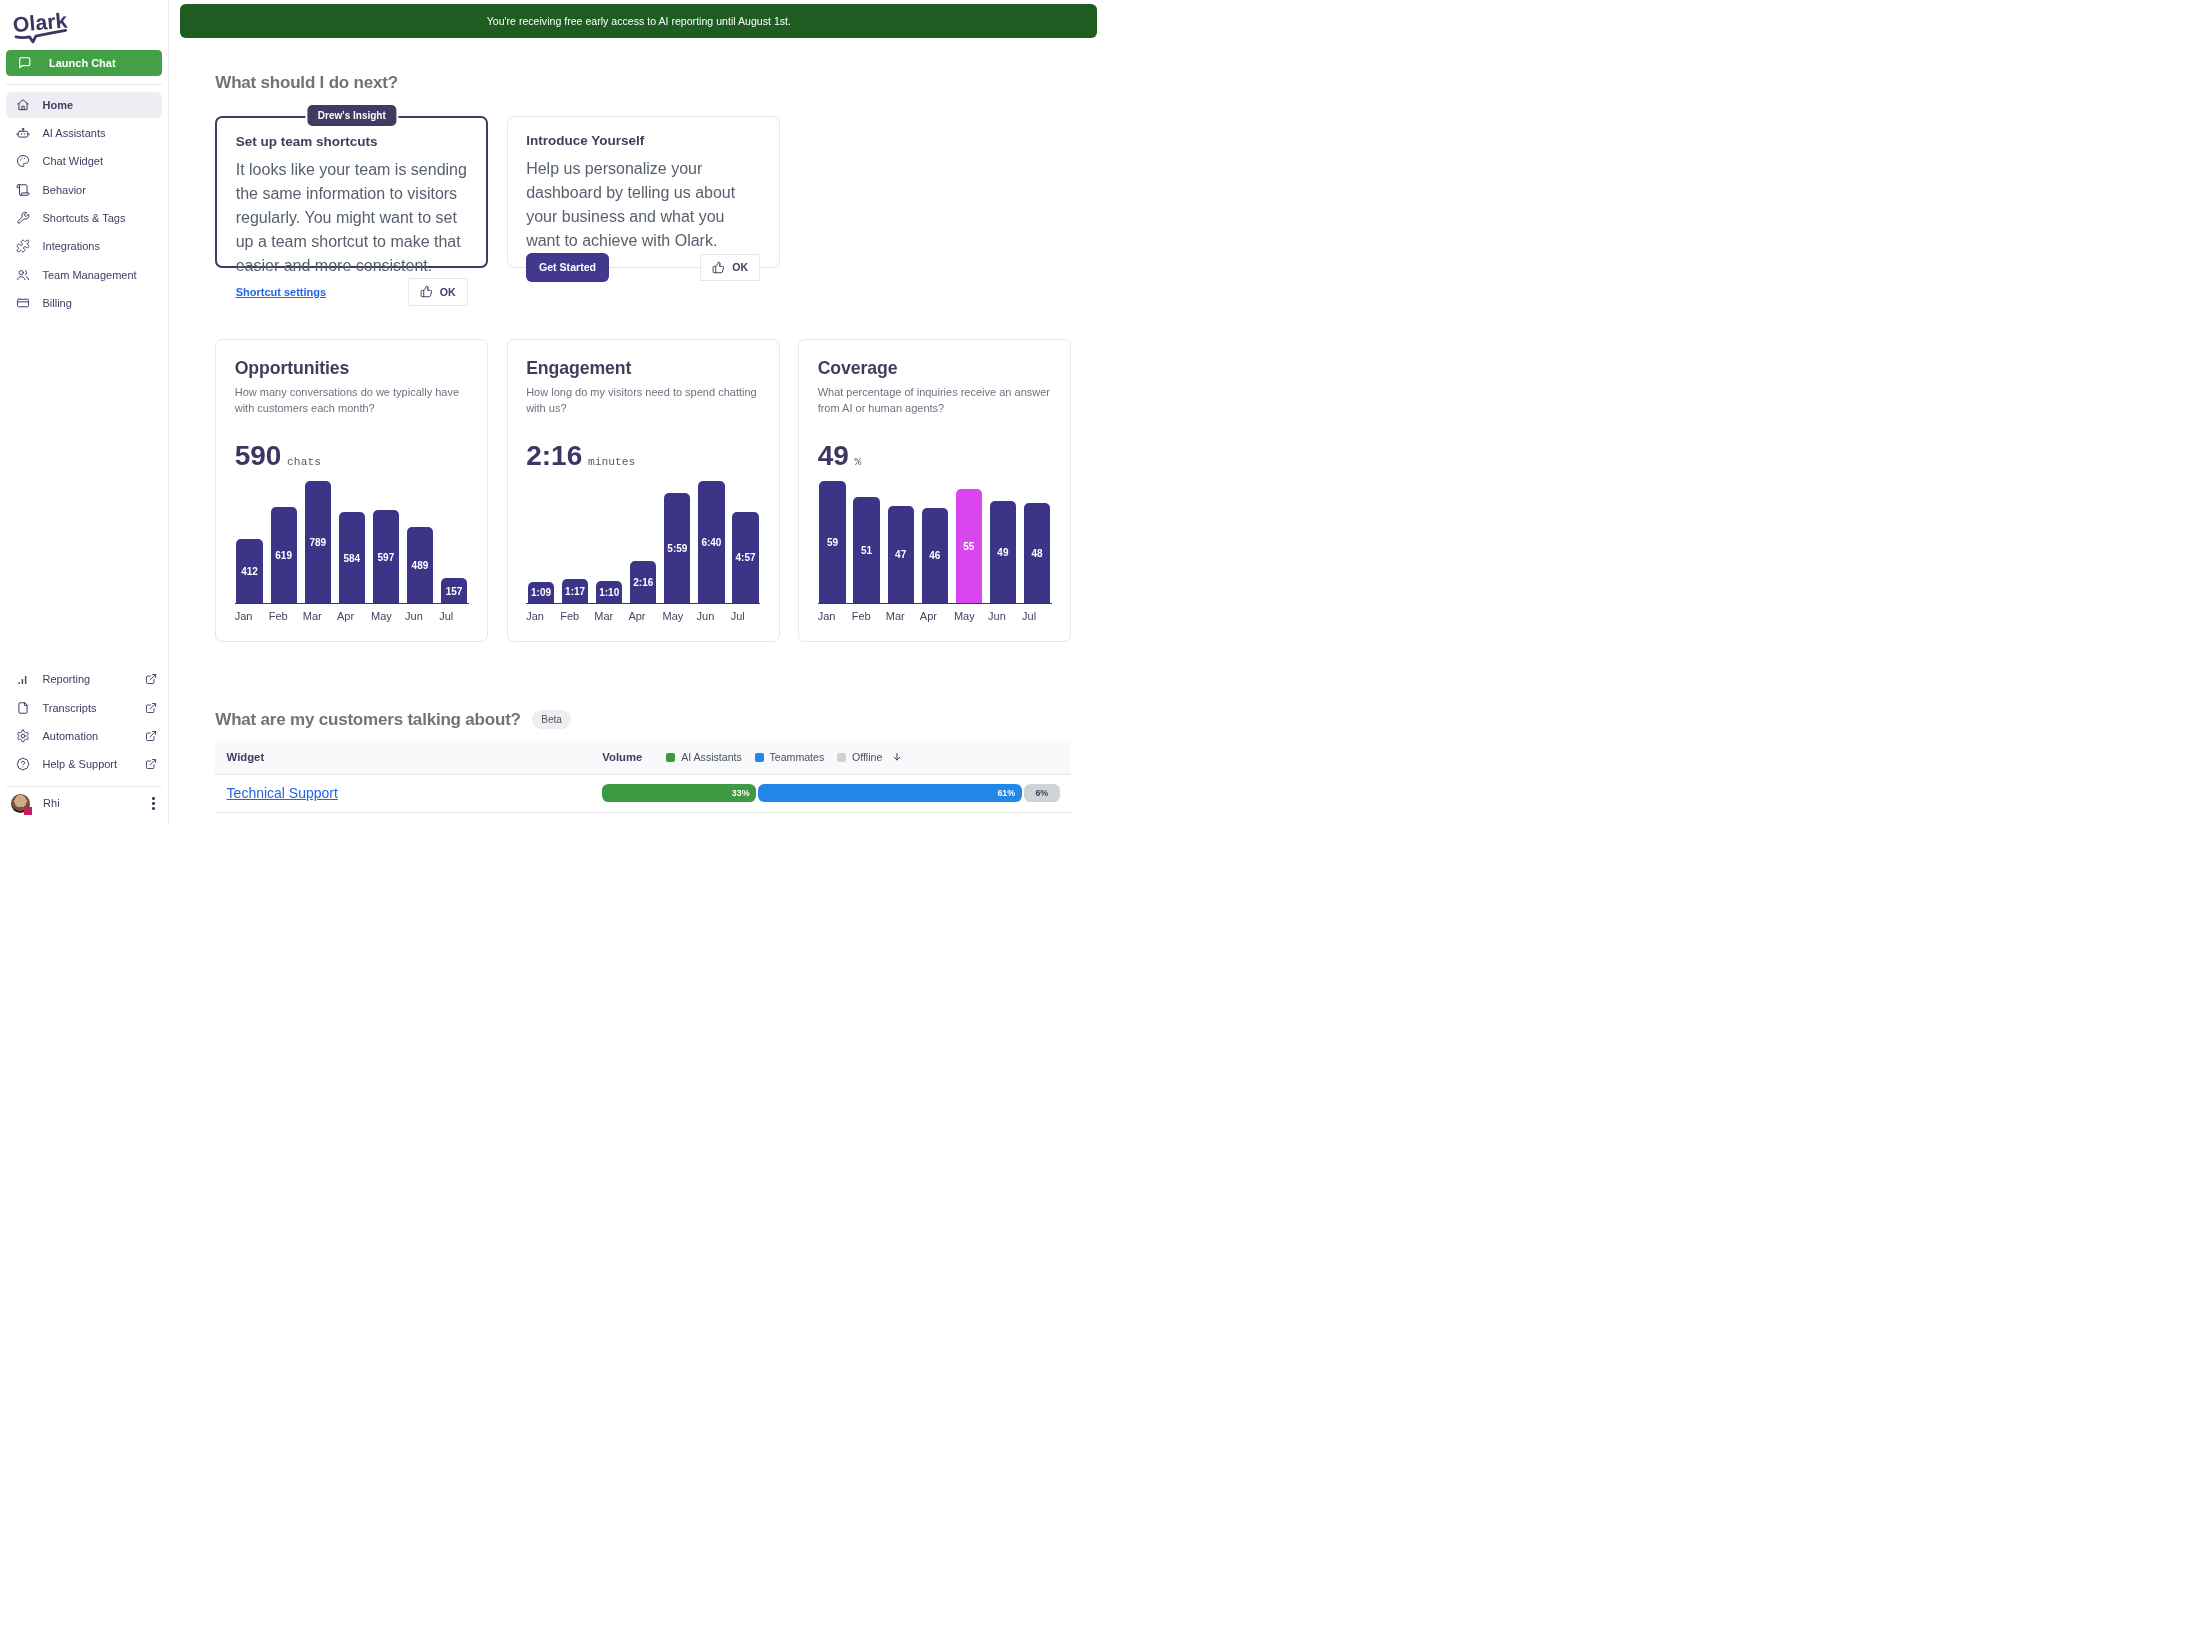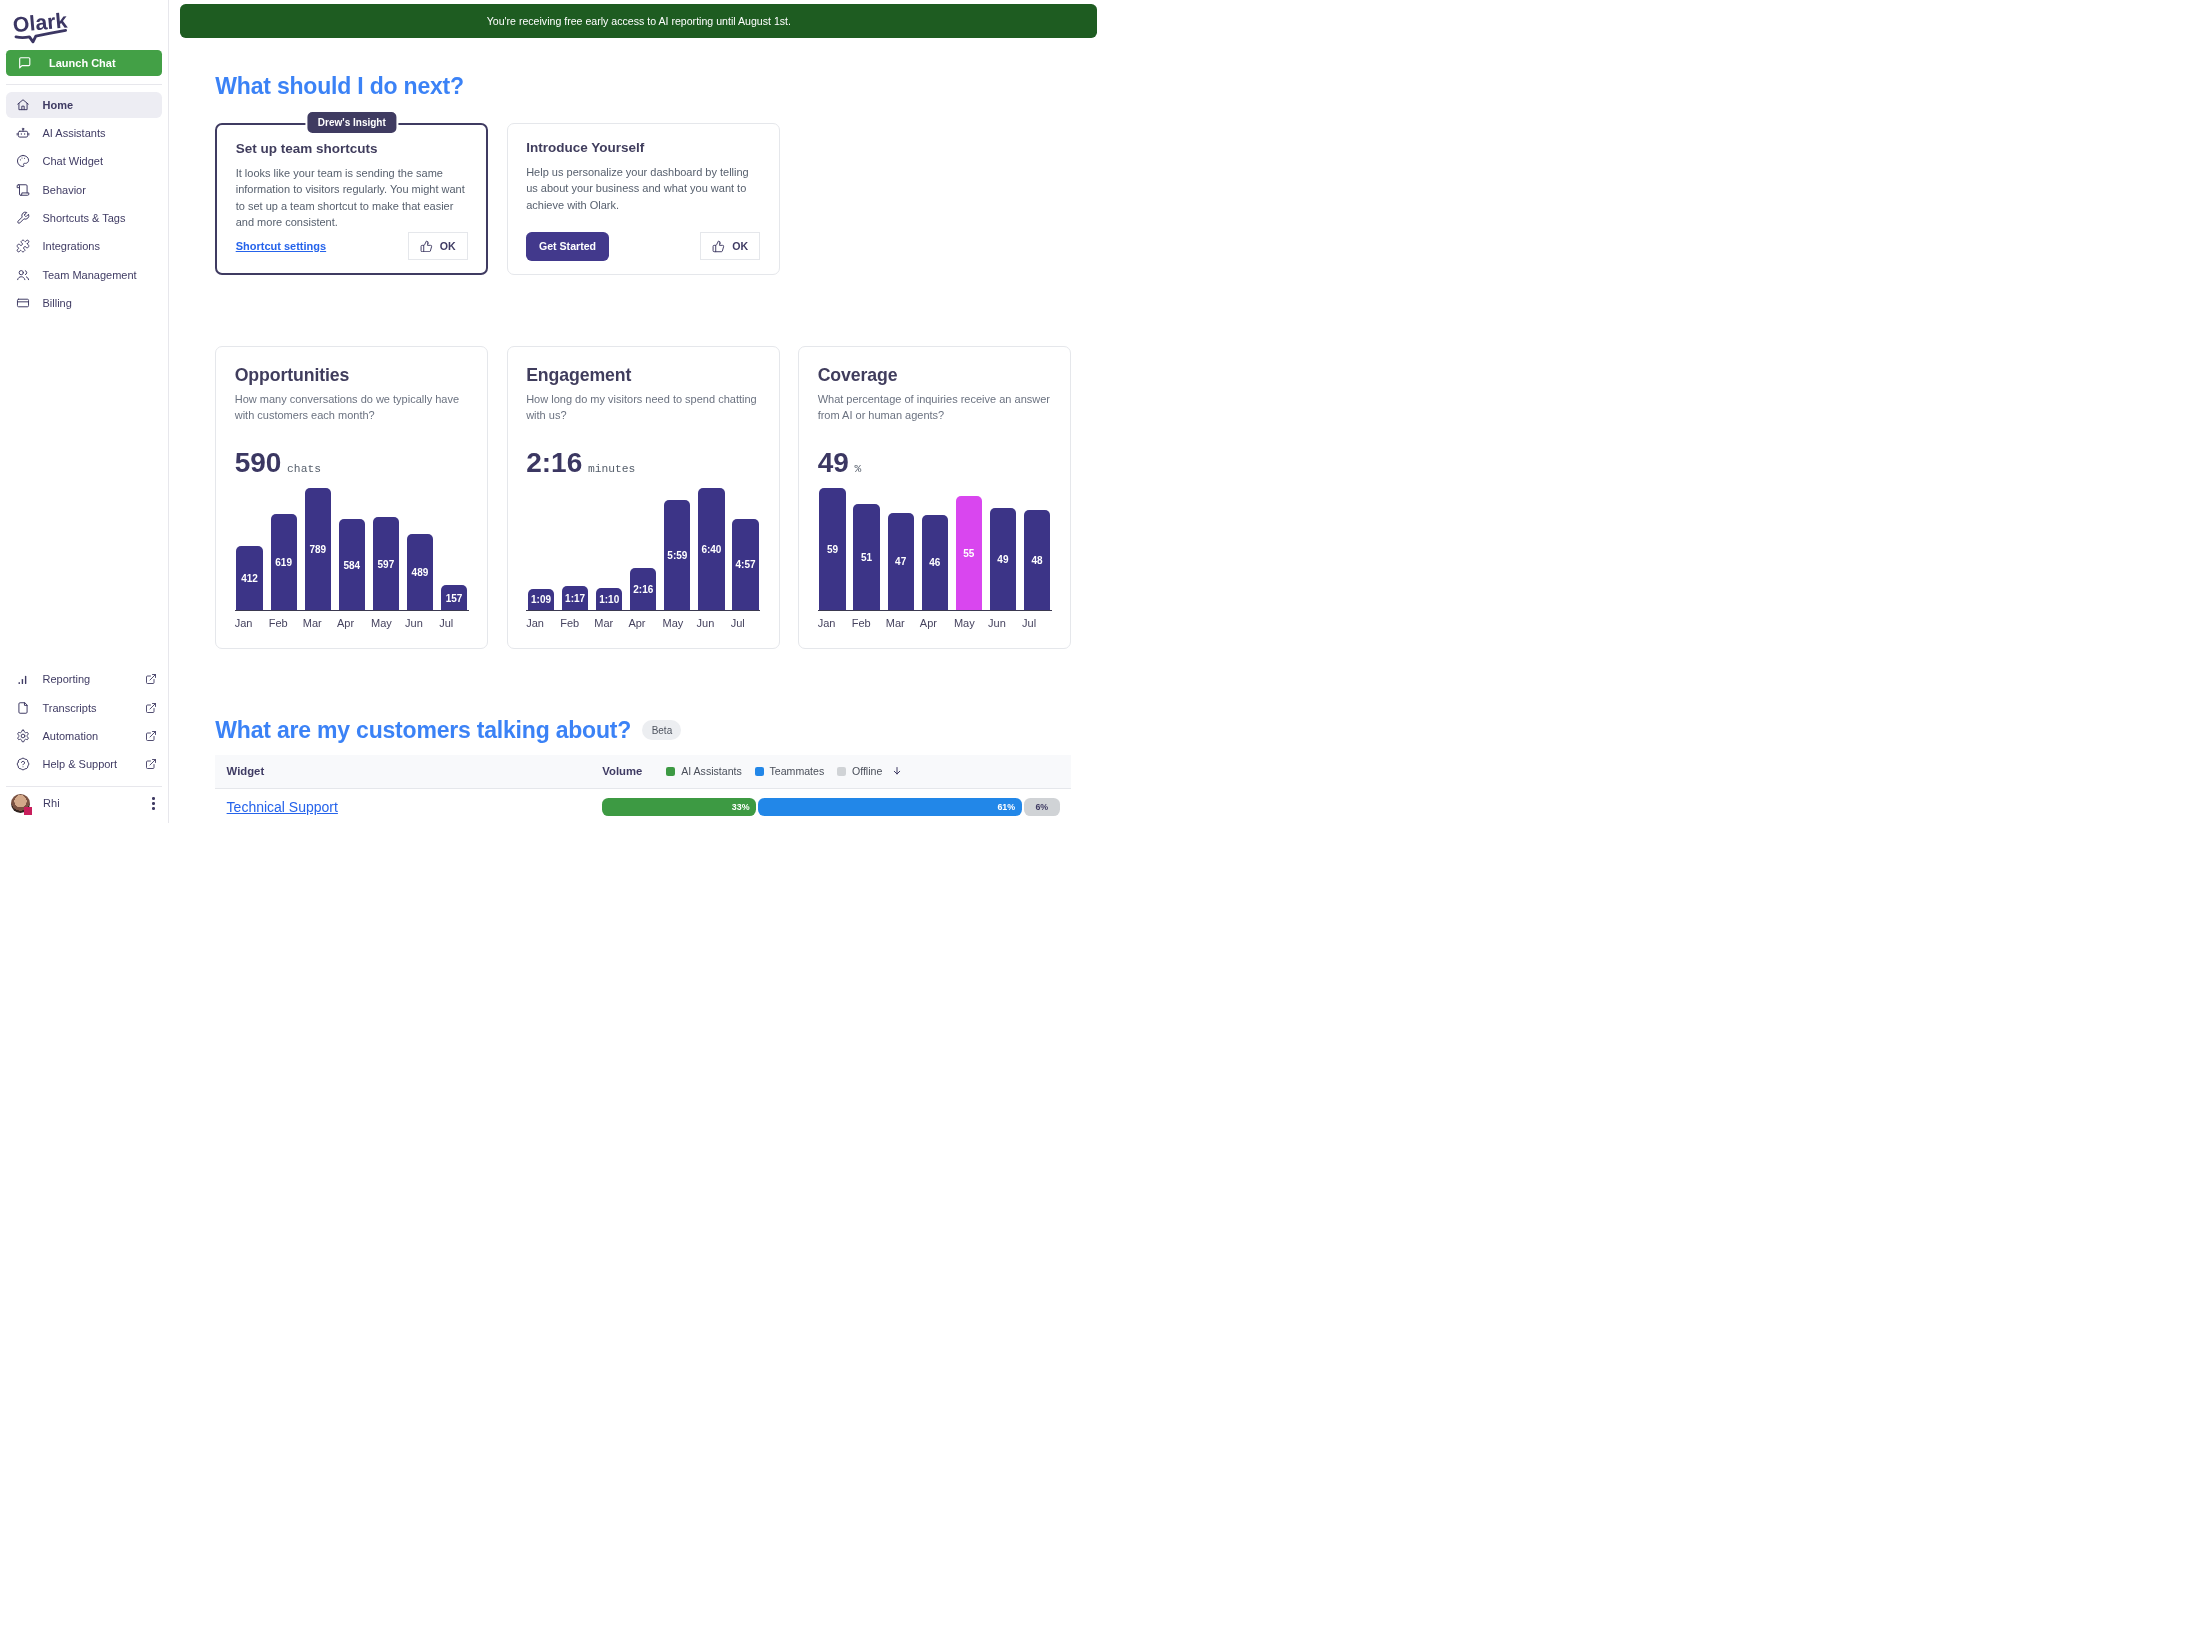--- a/index.html
+++ b/index.html
@@ -35,32 +35,32 @@
   .avatar::after { content:""; position:absolute; right:-1.4px; bottom:-2.1px; width:7.8px; height:7.8px; background:#c81e5b; }
   .user-name { margin-left:12.8px; flex:1; font-size:11px; }
   .kebab { display:flex; flex-direction:column; gap:2.5px; padding:3.5px 6.4px; cursor:pointer; }
   .kebab i { width:2.5px; height:2.5px; border-radius:50%; background:#3f3b63; }
 
   
   main { flex:1; padding:3.5px 5.7px 0 11.3px; overflow:hidden; }
   .banner { height:34px; background:#1e5c21; border-radius:5.7px; color:#fff;
     display:flex; align-items:center; justify-content:center; font-size:10.6px; }
   .content { padding:0 26px 0 35px; }
-  .section-title { font-size:23px; font-weight:700; color:#3b82f6; letter-spacing:-0.2px; }
+  .section-title { font-size:17px; font-weight:700; color:#737373; letter-spacing:-0.2px; }
   h1.section-title { margin-top:35px; }
 
   .cards-row { display:grid; grid-template-columns:repeat(3,1fr); gap:18.4px; margin-top:23px; }
   .insight-card { position:relative; background:#fff; border:0.7px solid #e5e7eb; border-radius:7px;
     padding:15.6px 18.4px 12.8px; height:152px; display:flex; flex-direction:column; }
   .insight-card.highlighted { border:2.1px solid #3f3b61; }
   .insight-badge { position:absolute; top:-15px; left:50%; transform:translateX(-50%);
     background:#3f3b61; color:#fff; font-size:10px; font-weight:700; padding:5px 10.6px;
     border-radius:7px; border:2.8px solid #fff; white-space:nowrap; }
   .card-title { font-size:13.5px; font-weight:700; color:#403d5d; margin:1.4px 0 8.5px; }
-  .card-body { font-size:11px; line-height:1.5; color:#57606e; }
+  .card-body { font-size:16px; line-height:1.5; color:#57606e; }
   .card-footer { margin-top:auto; display:flex; justify-content:space-between; align-items:center; }
   .text-link { color:#2563eb; font-weight:700; font-size:11px; text-decoration:underline; cursor:pointer; }
   .ok-btn { display:flex; align-items:center; gap:7px; border:0.7px solid #e5e7eb; background:#fff;
     border-radius:0; padding:6.4px 11.3px; font-size:10.6px; font-weight:700; color:#3f3b63; cursor:pointer; font-family:inherit;margin-left:14px; }
   .ok-btn svg { width:12.8px; height:12.8px; stroke:#3f3b63; fill:none; stroke-width:1.8; stroke-linecap:round; stroke-linejoin:round; }
   .primary-btn { background:#42398c; color:#fff; border:none; border-radius:5.7px; padding:8.5px 12.8px;
     font-size:10.6px; font-weight:700; cursor:pointer; font-family:inherit; }
 
   .charts-row { display:grid; grid-template-columns:repeat(3,1fr); gap:18.4px; margin-top:71px; }
   .chart-card { border:0.7px solid #e5e7eb; border-radius:7px; padding:18.4px; height:303px;

